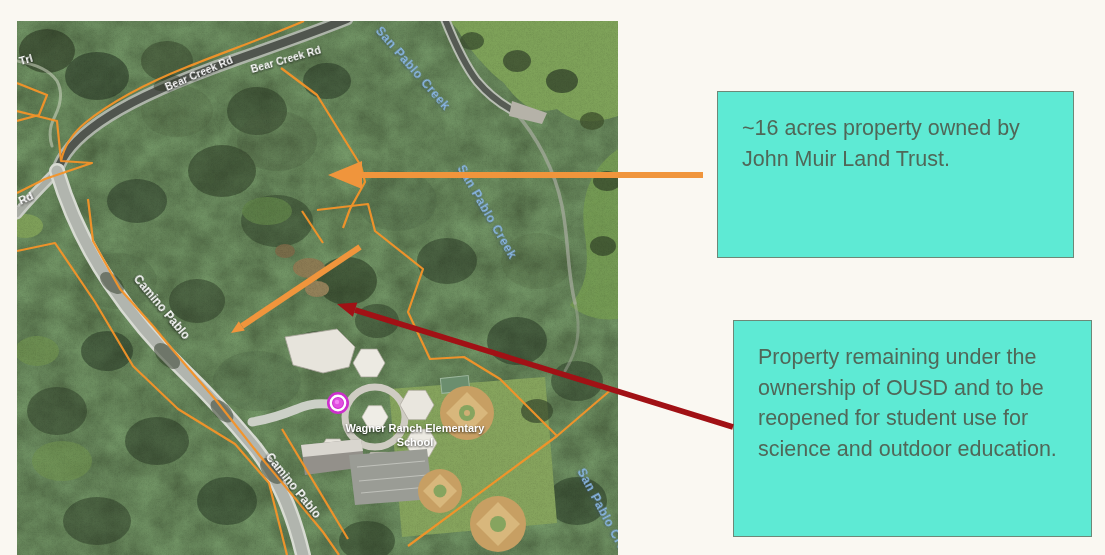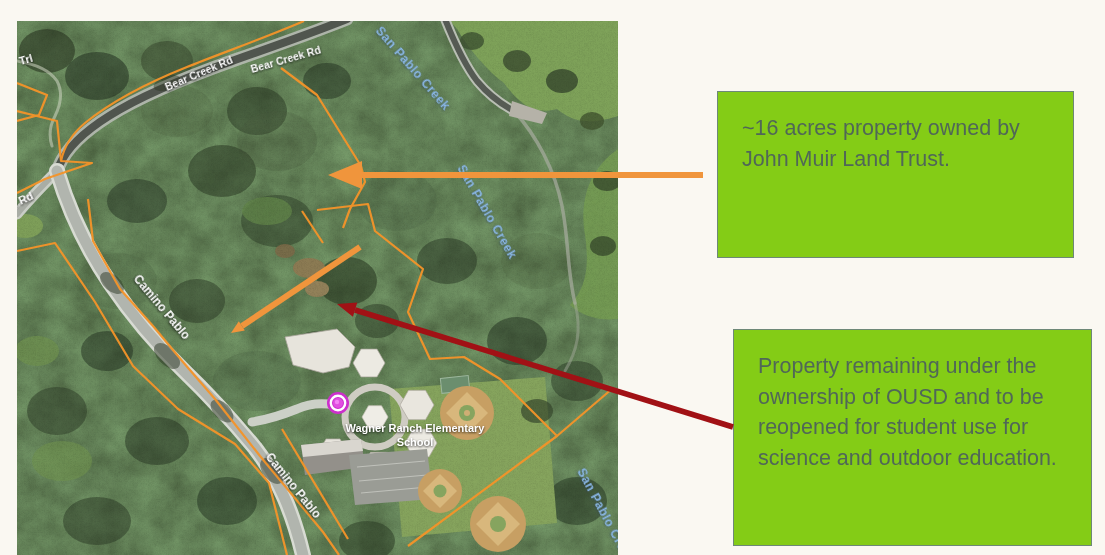--- a/index.html
+++ b/index.html
@@ -11,30 +11,30 @@
   .map-figure{
     position:absolute;left:17px;top:21px;width:601px;height:534px;
     overflow:hidden;
   }
   .overlay{
     position:absolute;left:0;top:0;width:1105px;height:555px;
     pointer-events:none;
   }
   .callout{
     position:absolute;
-    background:#84cc16;
+    background:#5eead4;
     border:1.5px solid #6d8877;
     box-sizing:border-box;
     color:#506758;
     font-size:21.5px;
     line-height:1.42;
     padding:21px 24px;
   }
   .callout-jmlt{left:717px;top:91px;width:357px;height:167px;}
-  .callout-ousd{left:733px;top:329px;width:359px;height:217px;}
+  .callout-ousd{left:733px;top:320px;width:359px;height:217px;}
   svg text{font-family:"Liberation Sans", sans-serif;}
   .roadlbl{fill:#ffffff;font-weight:bold;filter:drop-shadow(0 1px 1px rgba(0,0,0,0.75));}
   .creeklbl{fill:#8ab7e6;font-weight:bold;letter-spacing:0.5px;filter:drop-shadow(0 1px 1px rgba(40,60,90,0.55));}
 </style>
 </head>
 <body>
 
 <div class="map-figure">
 <svg width="601" height="534" viewBox="0 0 601 534">
   <defs>

